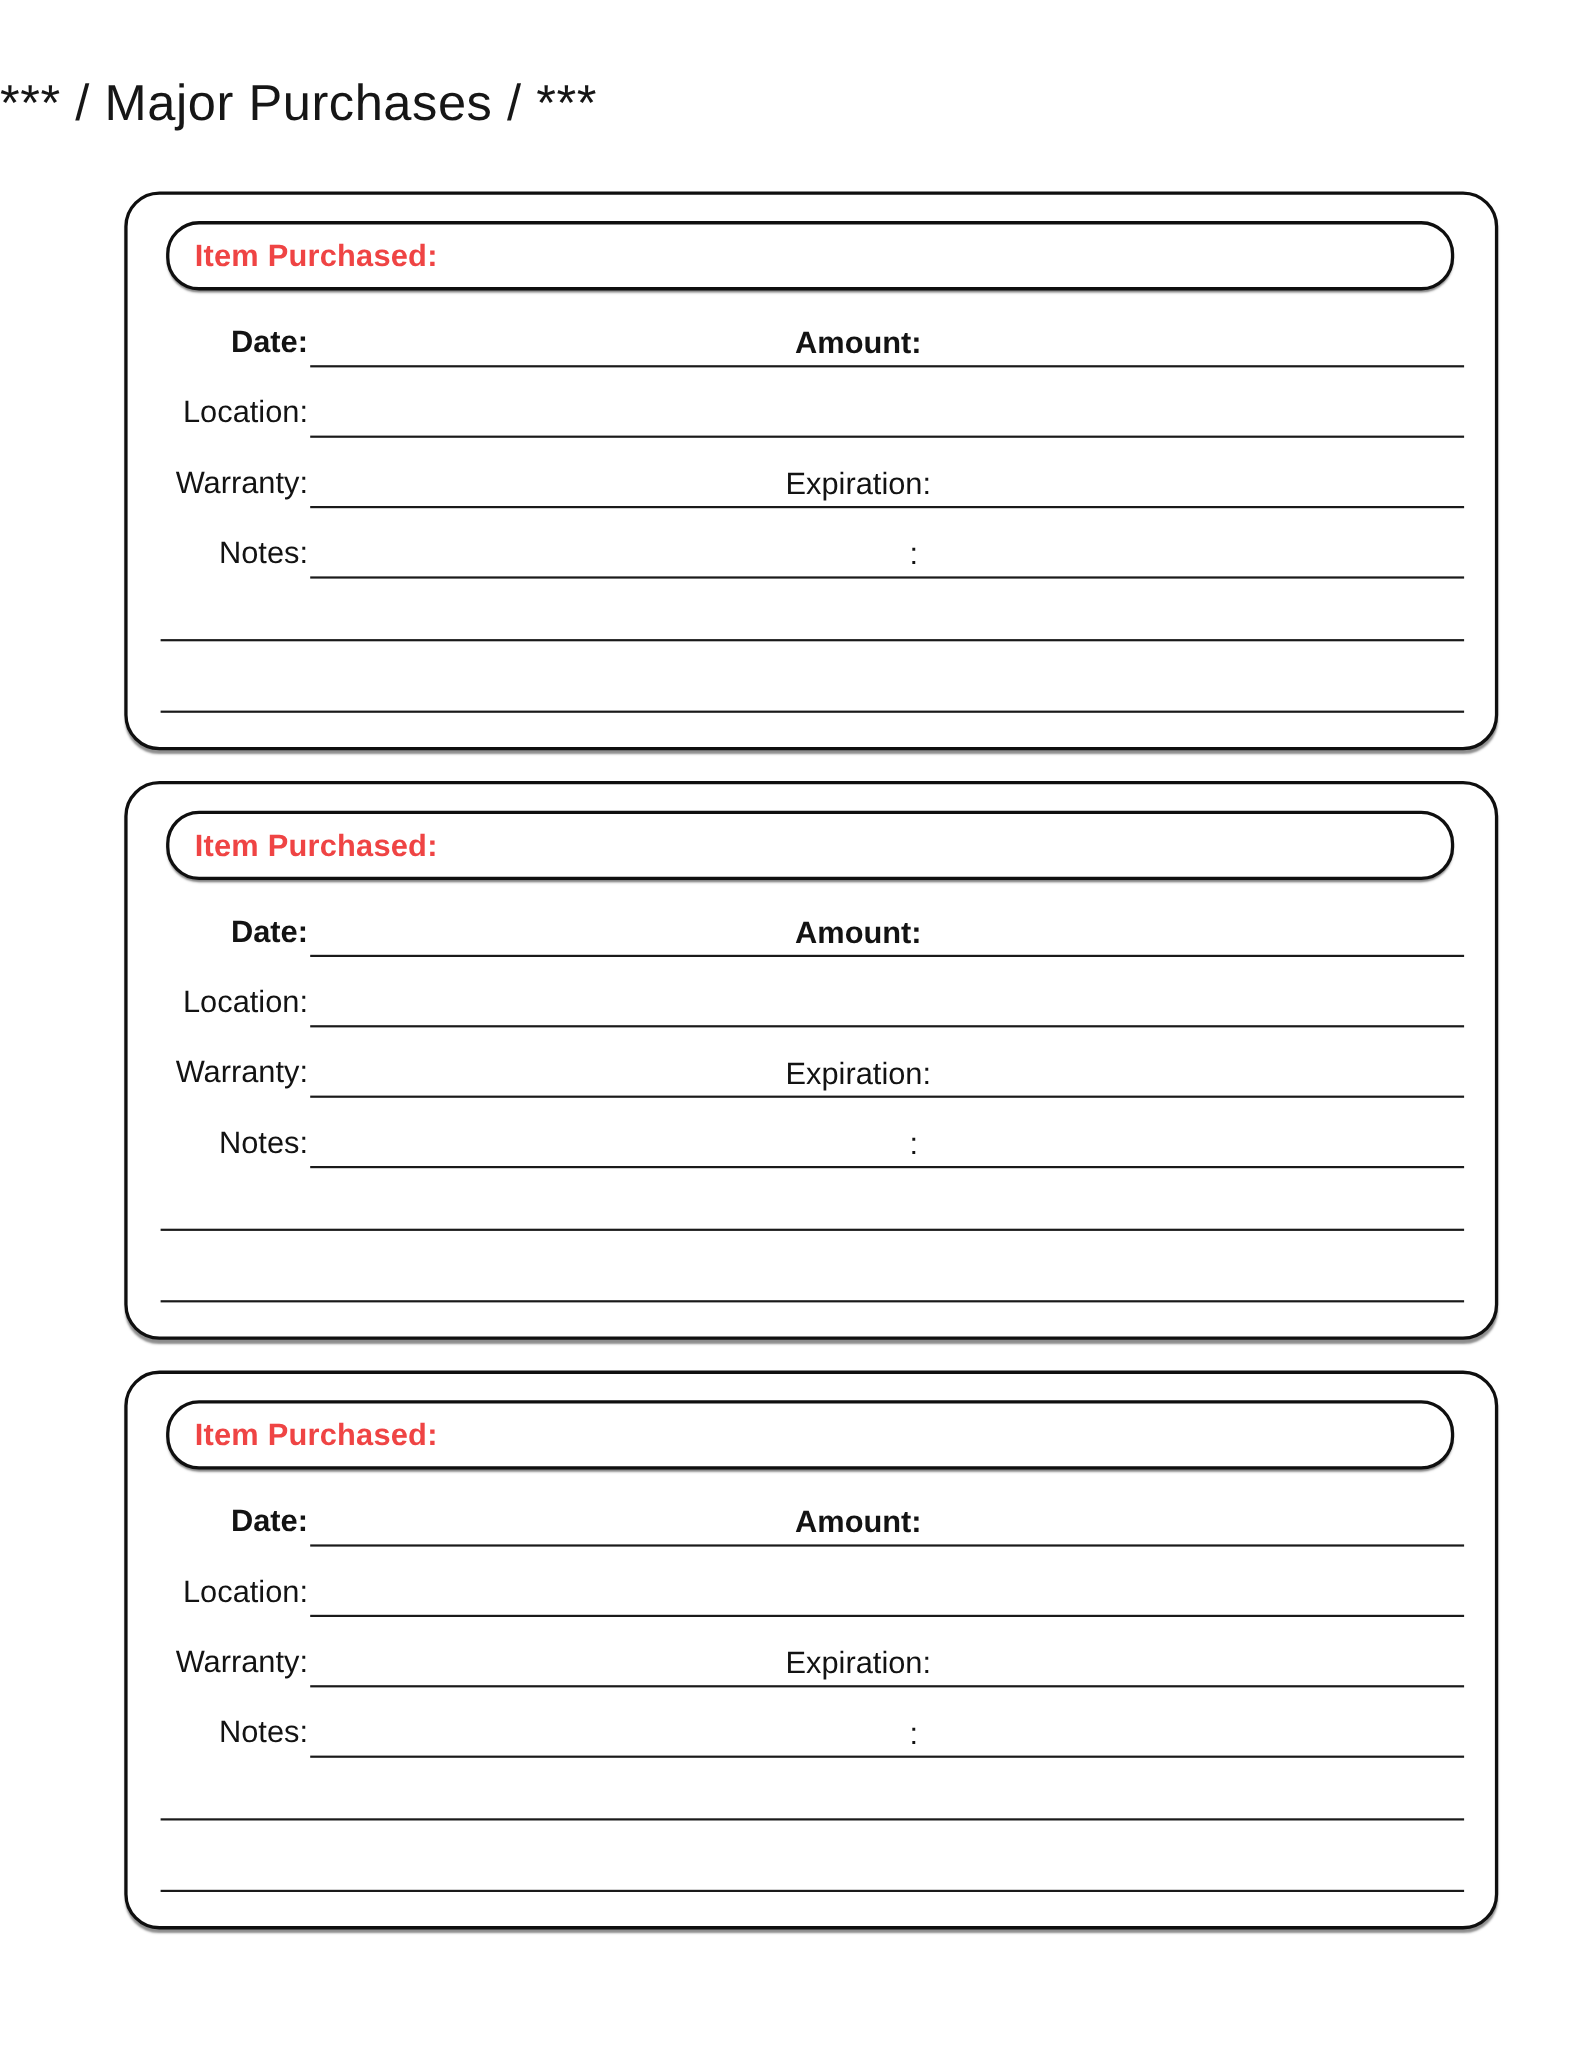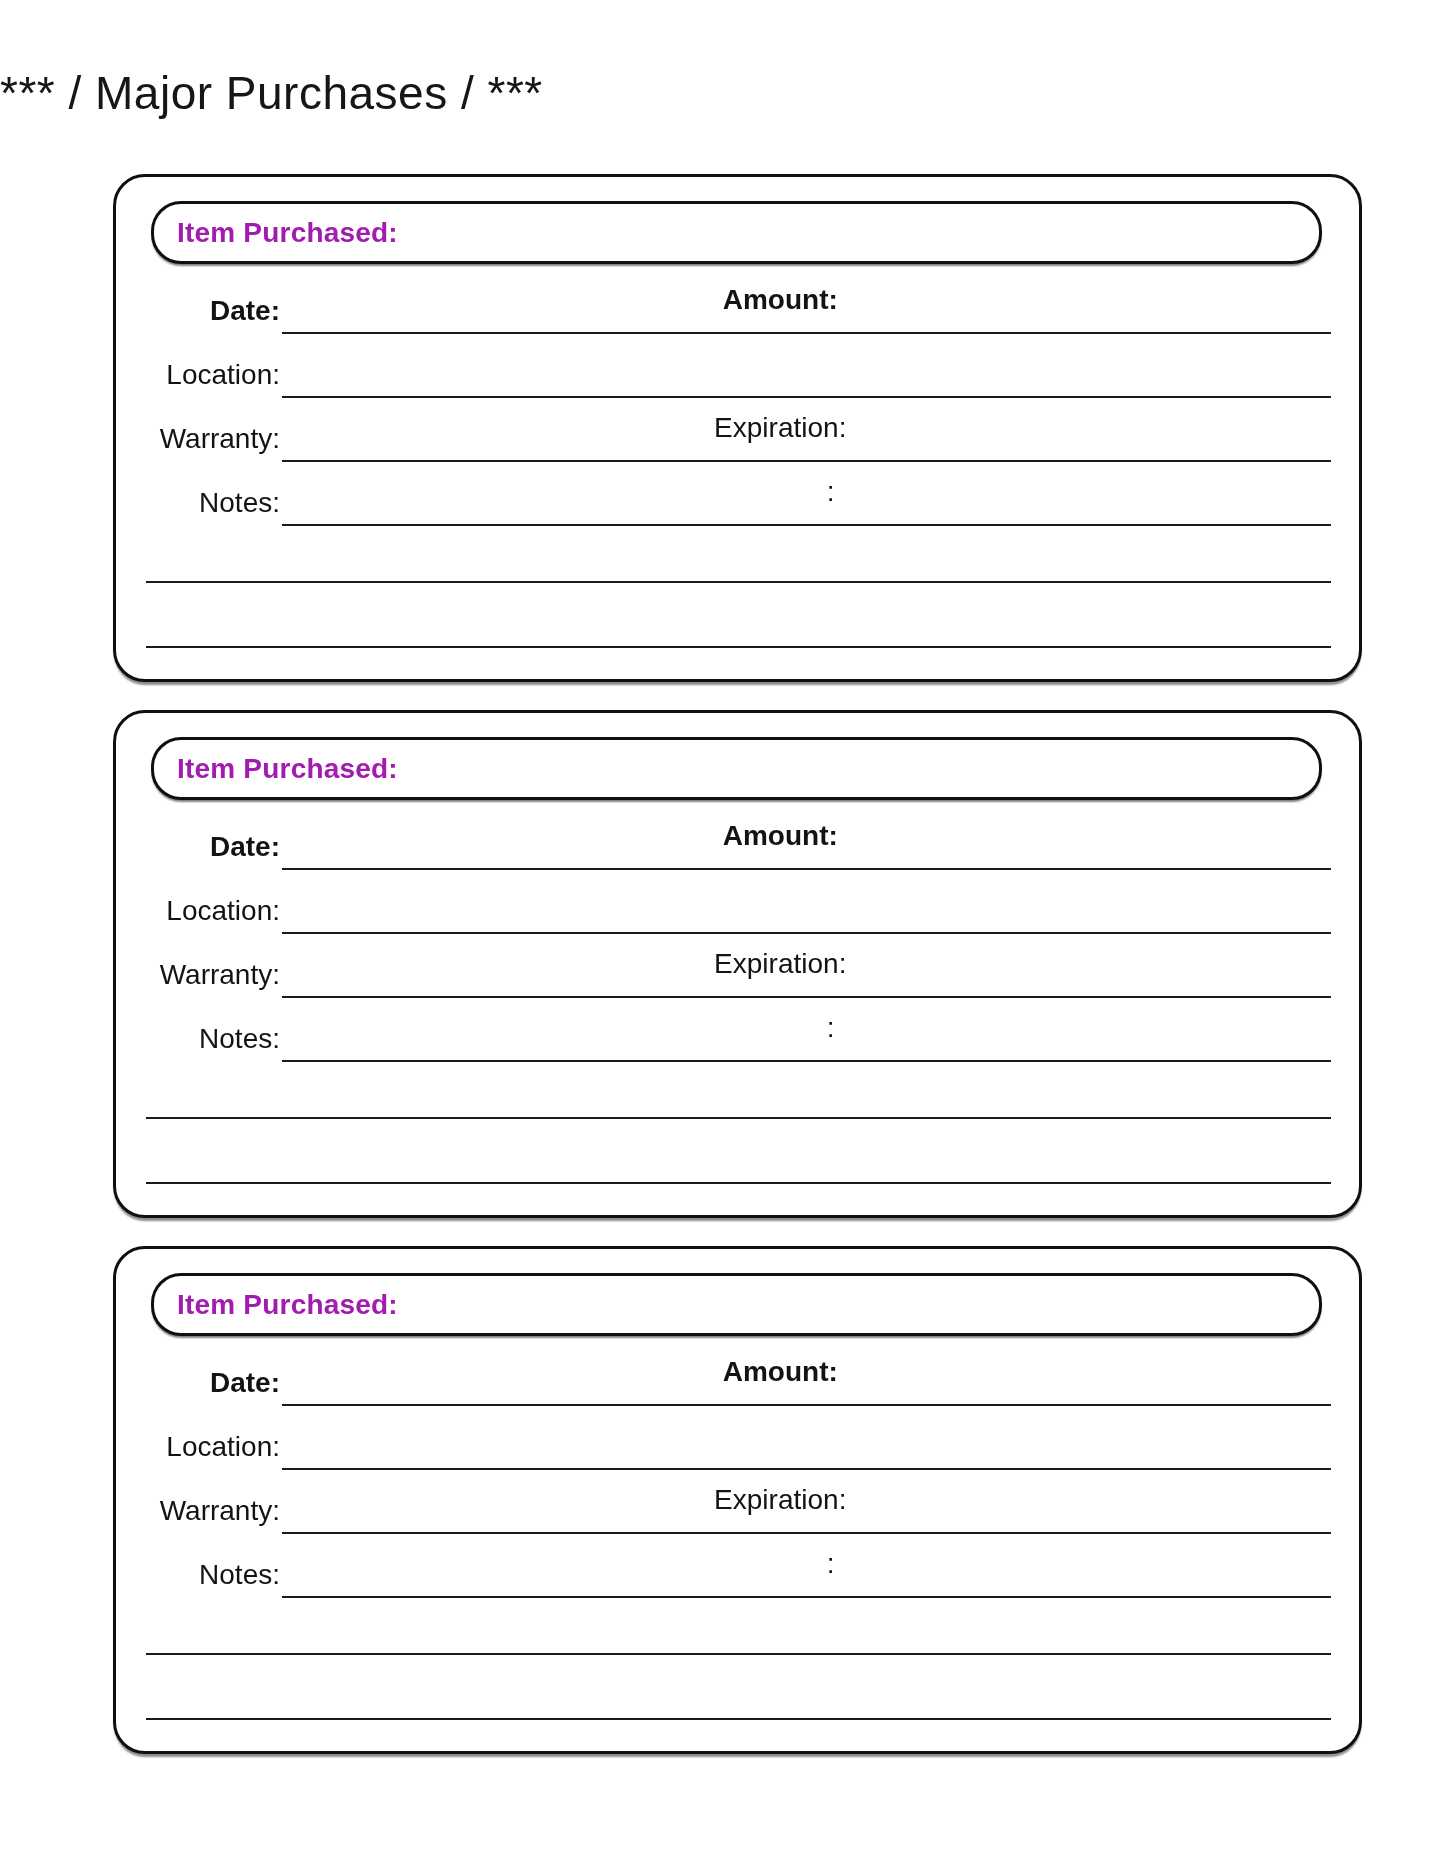--- a/index.html
+++ b/index.html
@@ -40,21 +40,21 @@
     border: 3px solid #0f0f0f;
     border-radius: 30px;
     background: #fff;
     display: flex;
     align-items: center;
     box-shadow: 0 3px 2px -1px rgba(0,0,0,0.5);
   }
   .pill-label {
     font-size: 28px;
     font-weight: 700;
-    color: #a21caf;
+    color: #ef4444;
     padding-left: 23px;
     letter-spacing: 0.2px;
   }
   .row {
     display: flex;
     align-items: flex-end;
     height: 64px;
   }
   .row.rfirst { height: 70px; font-weight: bold; }
   .row .lab {
@@ -68,21 +68,21 @@
   .row .line {
     flex: 1;
     height: 100%;
     margin-left: 2px;
     margin-right: 28px;
     border-bottom: 2px solid #1a1a1a;
     position: relative;
   }
   .mid {
     position: absolute;
-    bottom: 16px;
+    bottom: 4px;
     left: 47.5%;
     transform: translateX(-50%);
     font-size: 28px;
     color: #131313;
     white-space: nowrap;
   }
   .mid.colon { left: 52.3%; }
   .xline {
     height: 0;
     border-bottom: 2px solid #1a1a1a;

